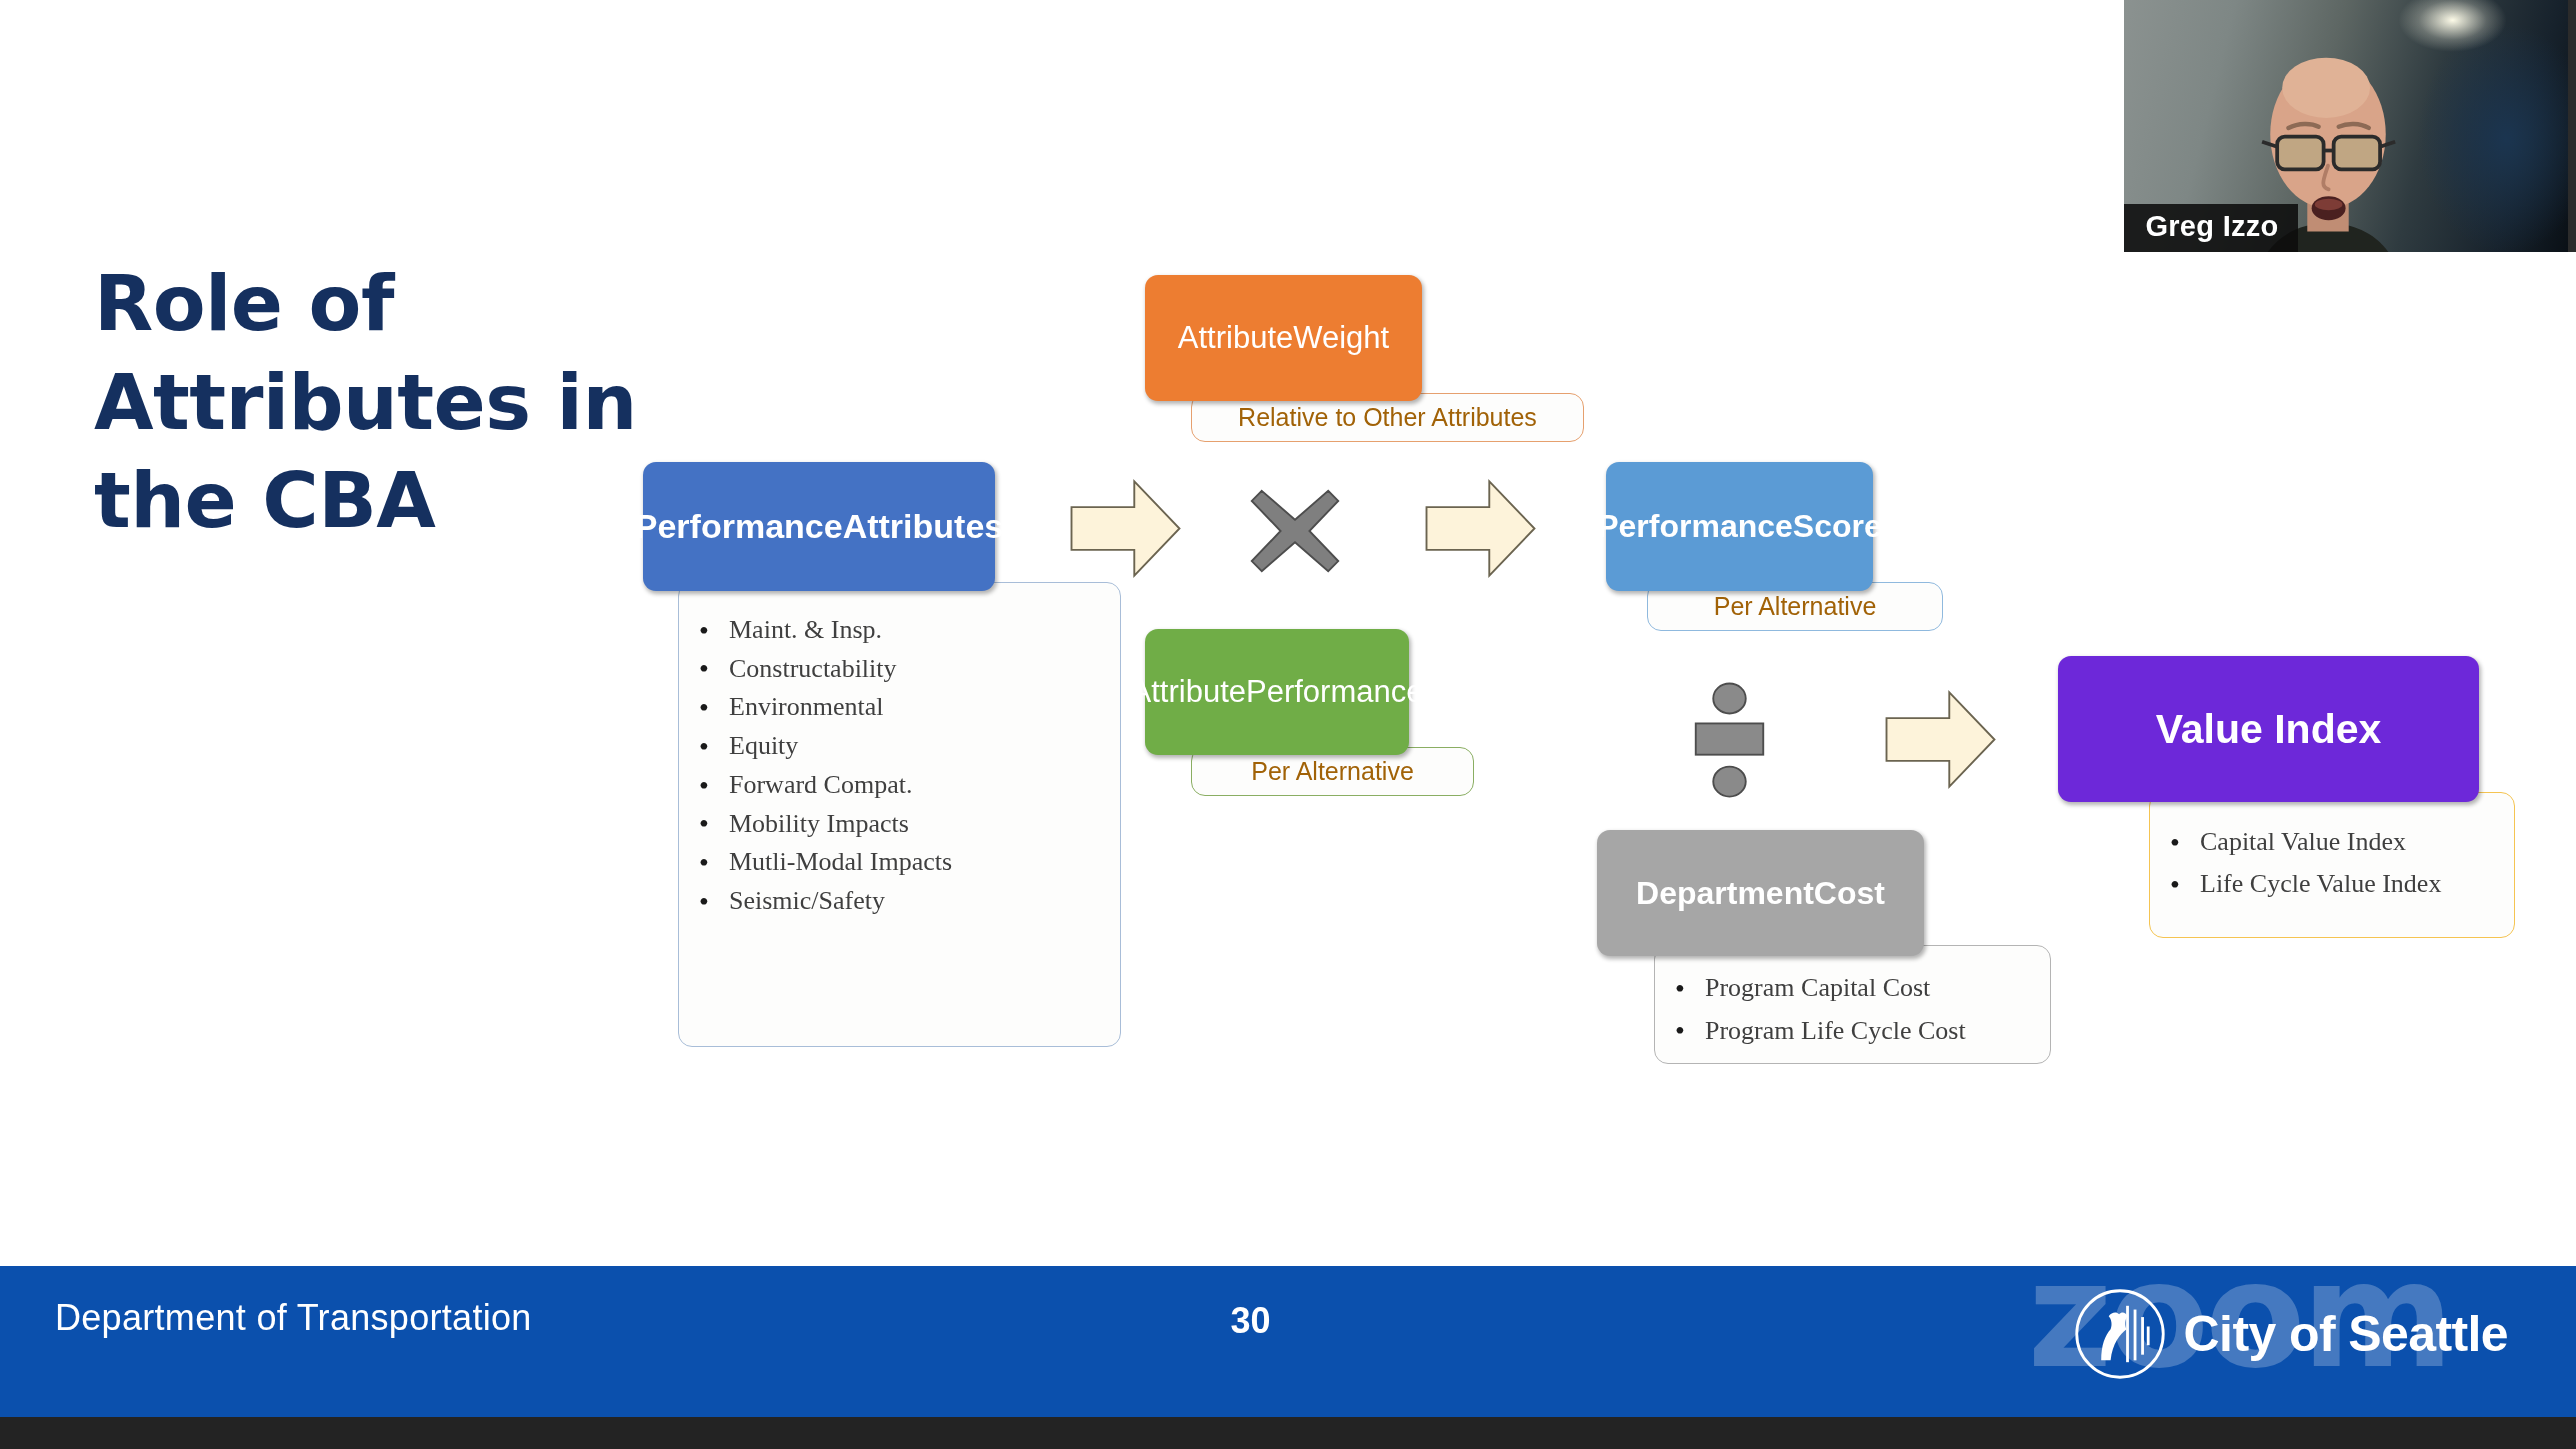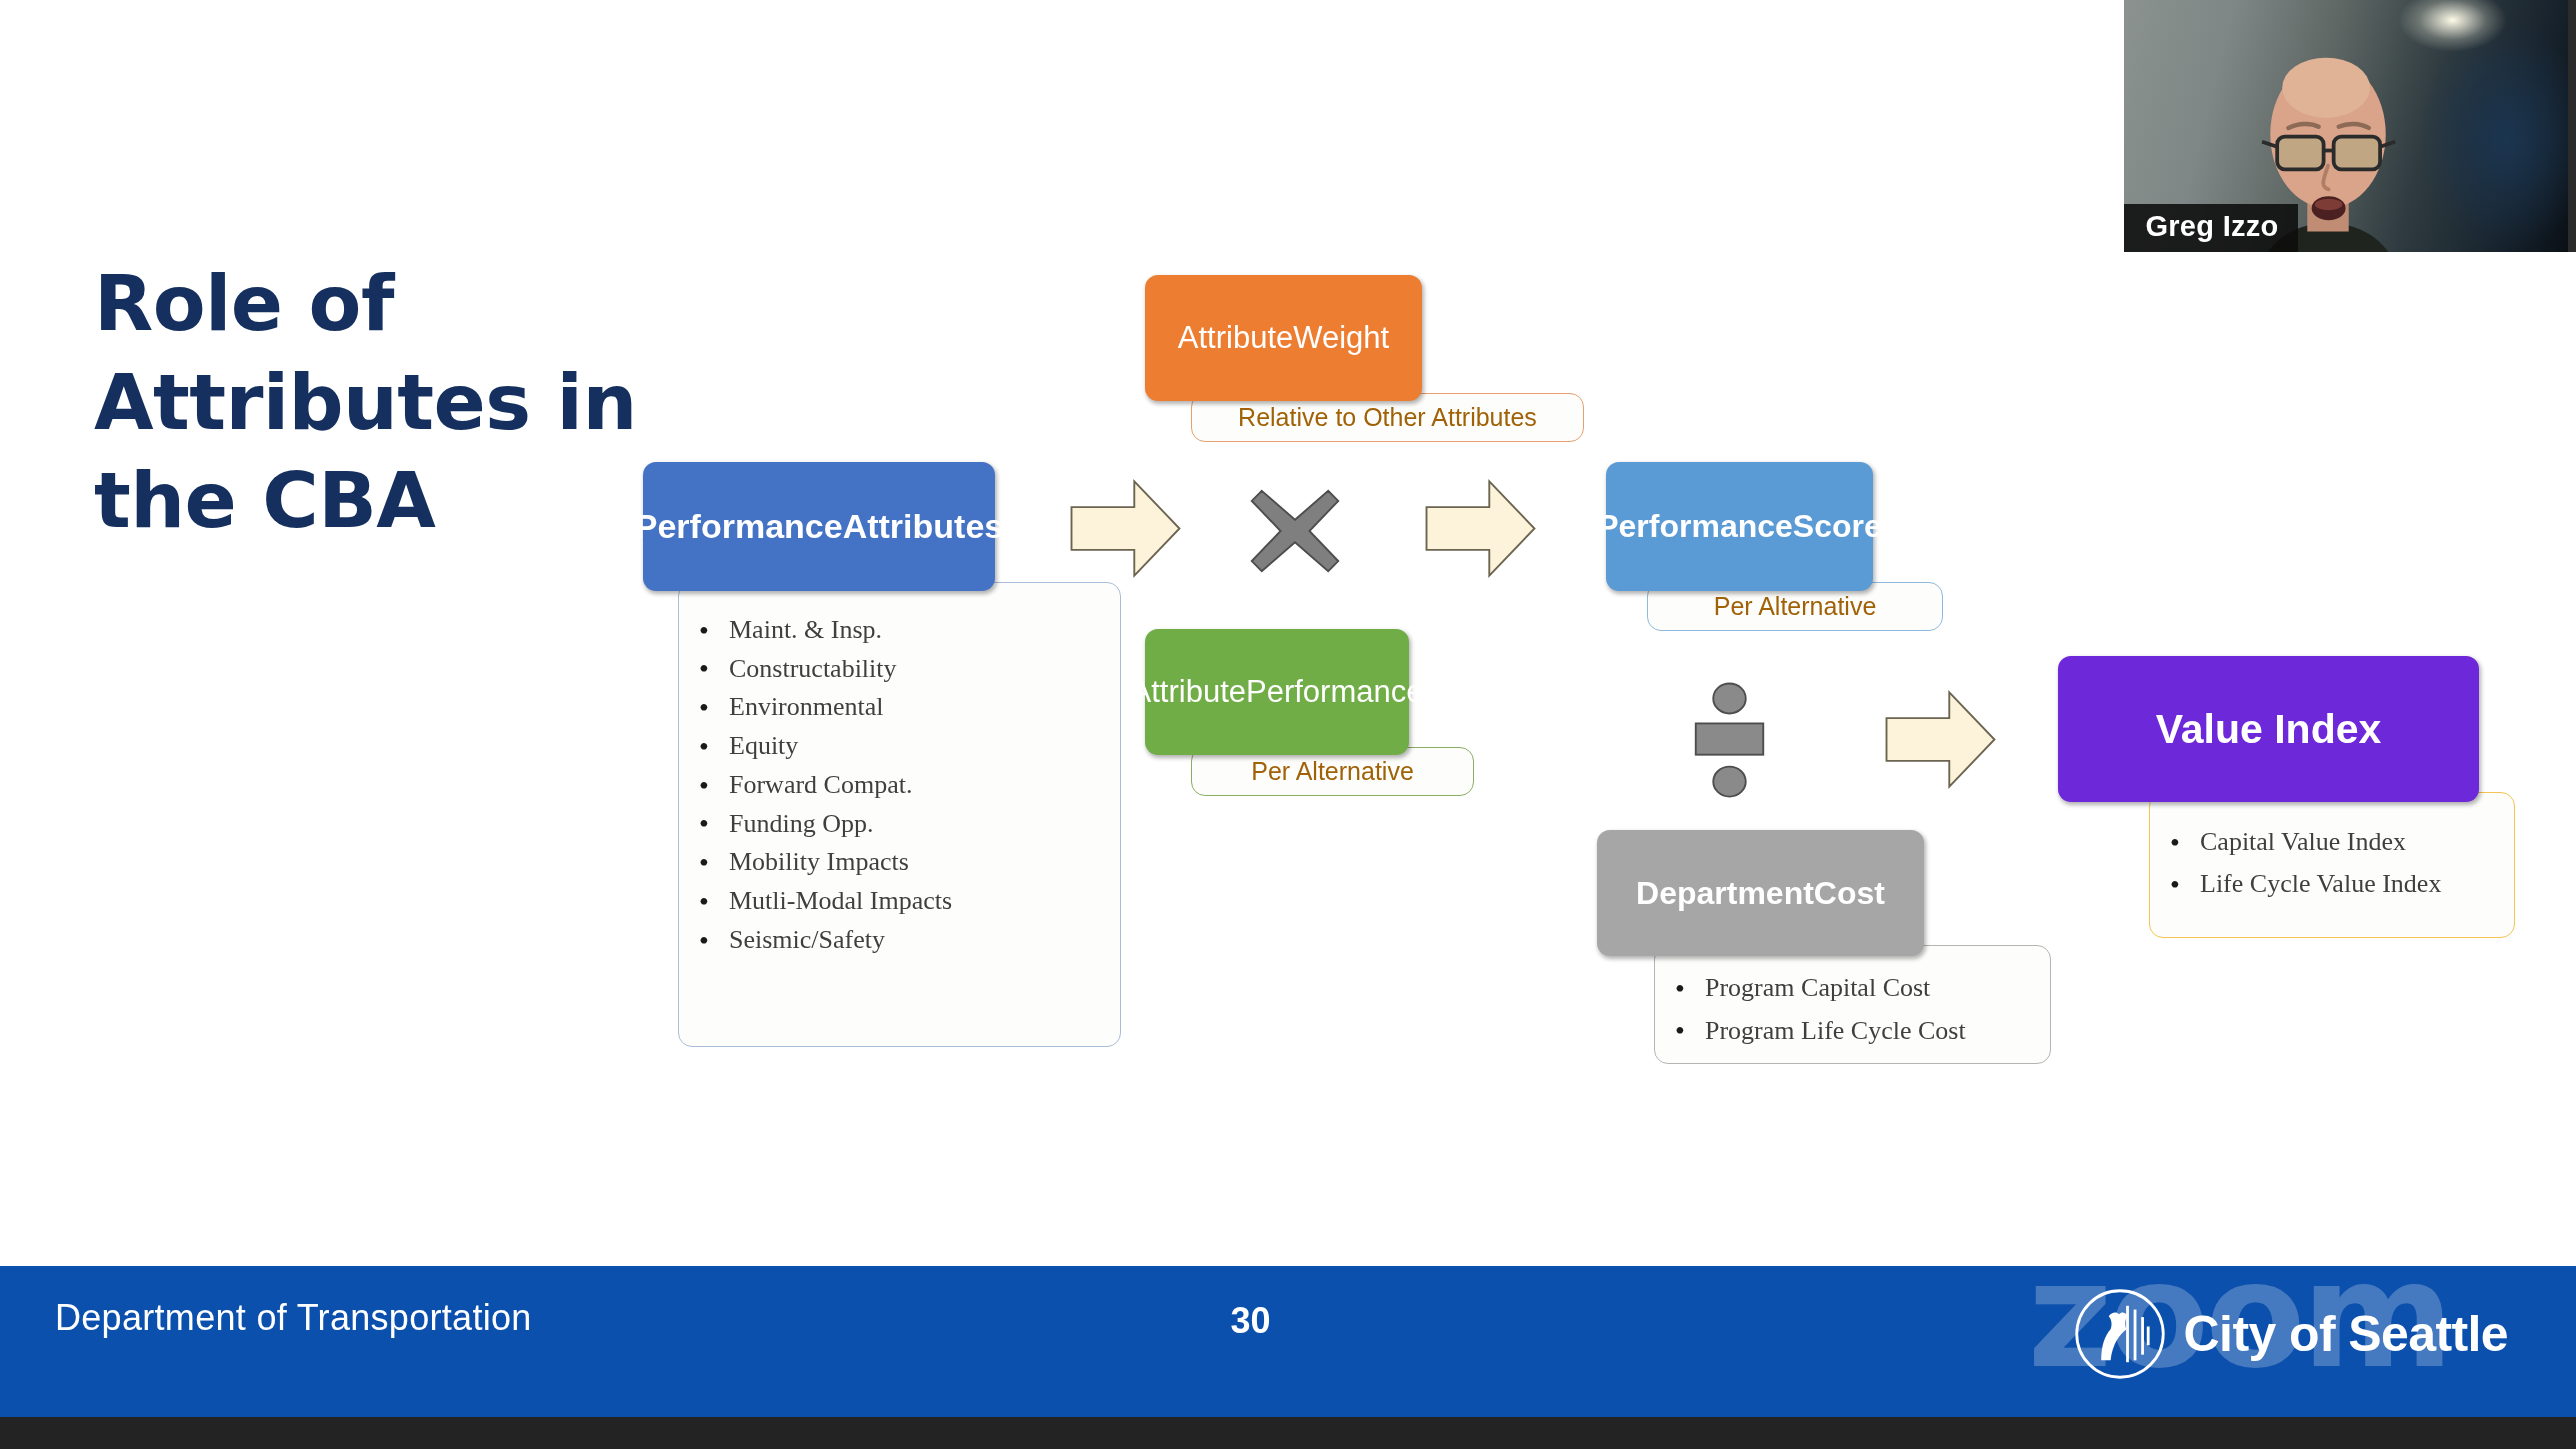--- a/index.html
+++ b/index.html
@@ -285,21 +285,20 @@
 
   <div id="diagram">
 
     <div class="callout" id="c-perf-attr">
       <ul>
         <li>Maint. &amp; Insp.</li>
         <li>Constructability</li>
         <li>Environmental</li>
         <li>Equity</li>
         <li>Forward Compat.</li>
-        <li>Funding Opp.</li>
         <li>Mobility Impacts</li>
         <li>Mutli-Modal Impacts</li>
         <li>Seismic/Safety</li>
       </ul>
     </div>
 
     <div class="node" id="n-perf-attr">
       <span class="ln">Performance</span>
       <span class="ln">Attributes</span>
     </div>

